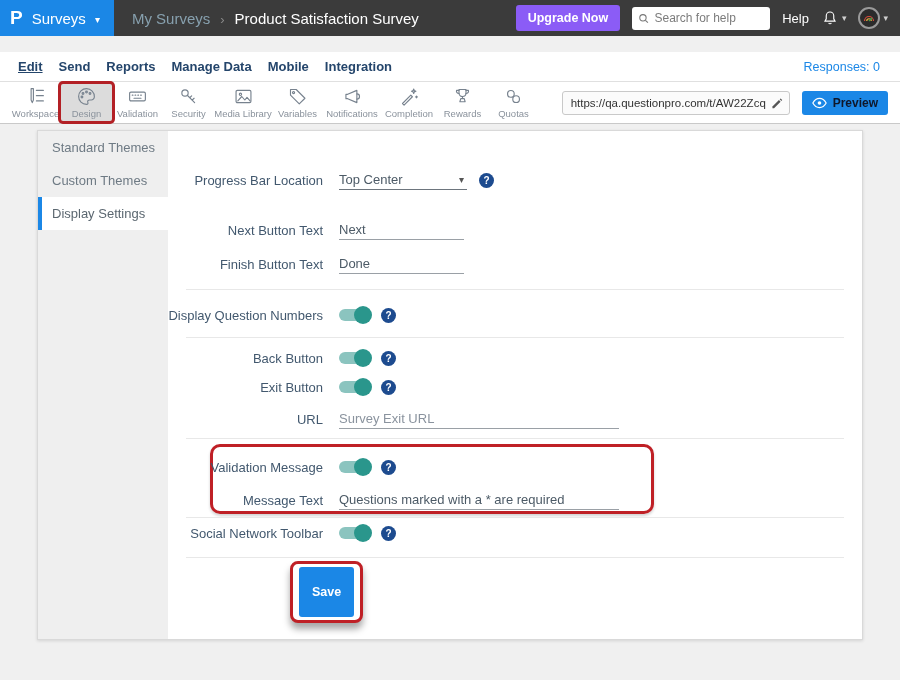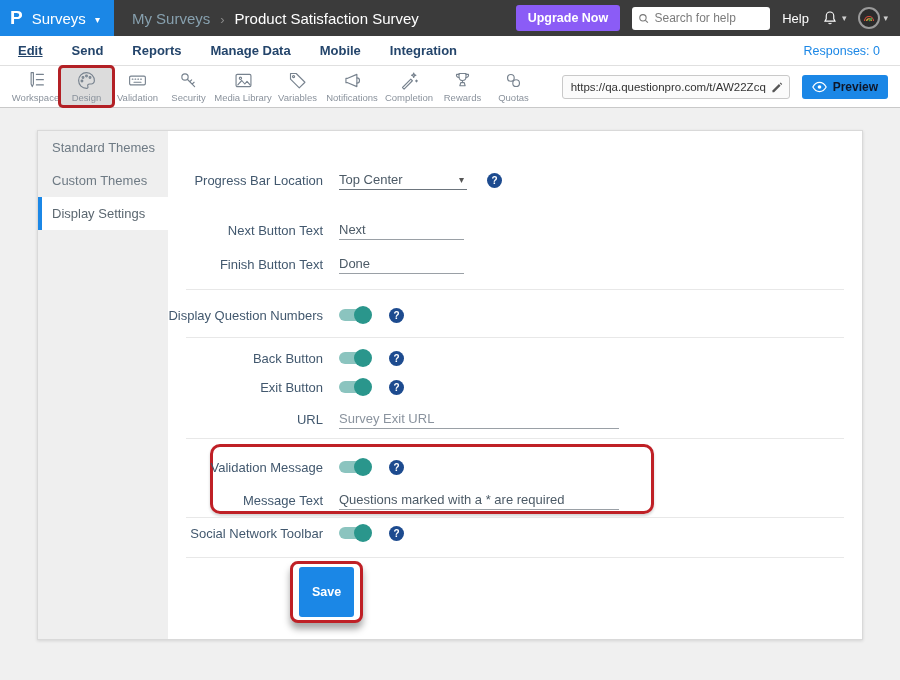--- a/index.html
+++ b/index.html
@@ -42,21 +42,21 @@
   .help-link { color:#fff; font-size:13px; cursor:pointer; }
   .bell-wrap, .avatar-wrap { display:flex; align-items:center; gap:3px; cursor:pointer; }
   .mini-caret { color:#cfcfcf; font-size:9px; }
   .avatar {
     width:22px; height:22px; border-radius:50%; background:#2b2b2b;
     border:2px solid #9a9a9a; display:flex; align-items:center; justify-content:center;
   }
   
   .nav {
     height:30px; background:#fff; border-bottom:1px solid #e0e0e0;
-    display:flex; align-items:center; padding:0 20px 0 18px; gap:29px;
+    display:flex; align-items:center; padding:0 20px 0 18px; gap:16px;margin-top:16px;
   }
   .nav a { color:#24456b; font-size:13px; font-weight:bold; text-decoration:none; cursor:pointer; }
   .nav a.active { text-decoration:underline; }
   .responses { margin-left:auto; color:#1b87e6; font-size:12.5px; }
   
   .toolbar {
     height:42px; background:#fff; border-bottom:1px solid #c9c9c9;
     display:flex; align-items:center; padding-left:10px;
   }
   .tool-item {
@@ -91,21 +91,21 @@
     color:#6e7a84; cursor:pointer;
   }
   .side-item.active {
     background:#fff; border-left:4px solid #1b87e6; padding-left:10px; color:#5b6770;
   }
   .form { position:absolute; left:130px; top:0; right:0; bottom:0; }
   .row { position:absolute; left:0; right:0; height:22px; display:flex; align-items:center; }
   .lbl {
     width:155px; text-align:right; font-size:13px; color:#42586e; flex:none;
   }
-  .ctl { display:flex; align-items:center; margin-left:16px; gap:20px; }
+  .ctl { display:flex; align-items:center; margin-left:16px; gap:12px; }
   .uline {
     border:none; border-bottom:1px solid #9aa0a6; background:transparent;
     font-size:13px; color:#4c5a66; height:20px; outline:none;
     font-family:"Liberation Sans", sans-serif;
   }
   .uline::placeholder { color:#8a939e; }
   .select-ctl {
     width:128px; border-bottom:1px solid #6d757d; display:flex; align-items:center;
     font-size:13px; color:#4c5a66; height:20px; cursor:pointer;
   }

